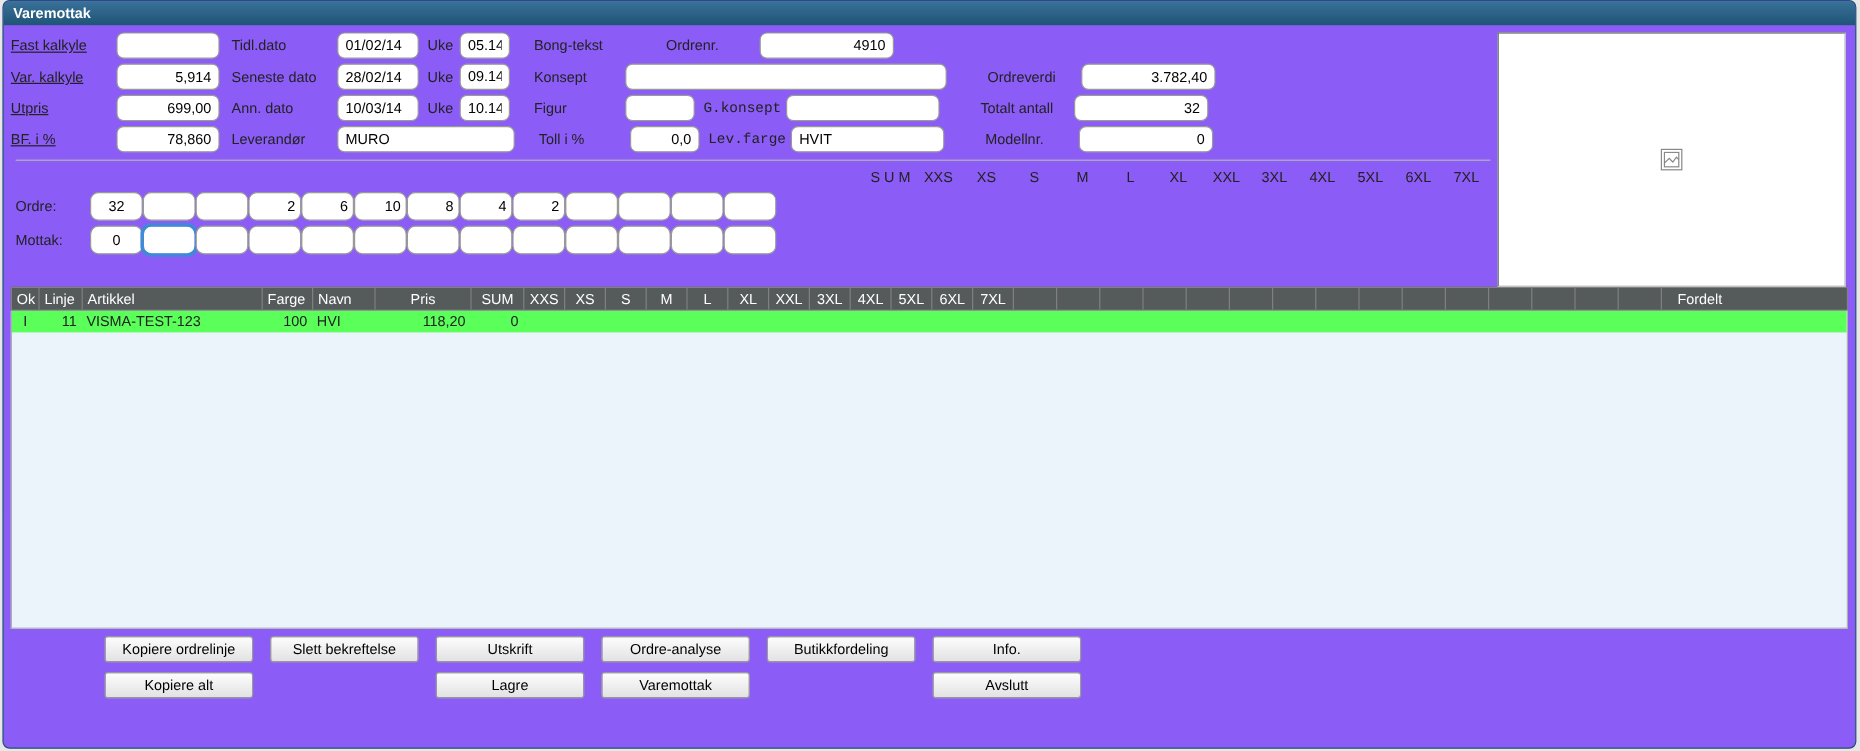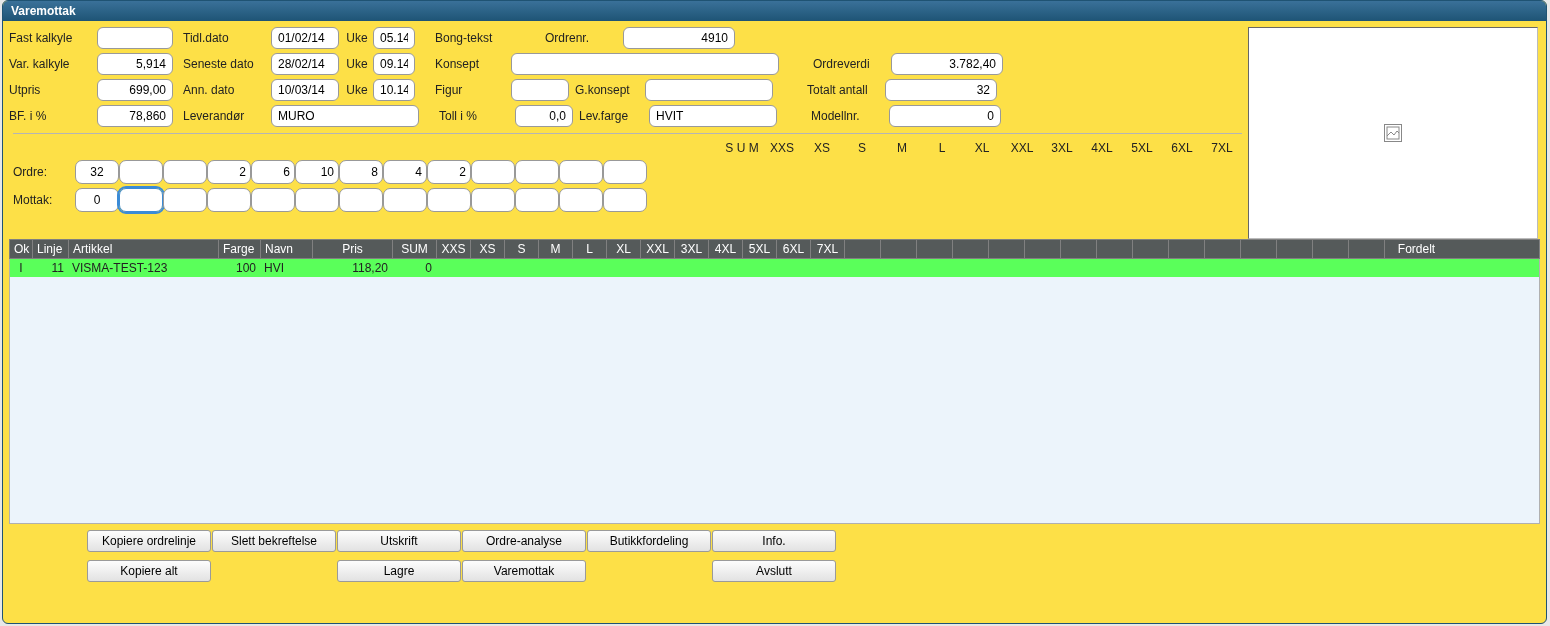--- a/index.html
+++ b/index.html
@@ -11,21 +11,21 @@
     height: 626px;
     position: relative;
     color: #222;
   }
   .window {
     width: 1545px;
     height: 624px;
     margin-left: 2px;
     border: 1px solid #1f5373;
     border-radius: 6px;
-    background: #fde047;
+    background: #8b5cf6;
     overflow: hidden;
   }
   .titlebar {
     background: linear-gradient(to bottom, #3a7199 0%, #1e5475 100%);
     color: #fff;
     font-weight: bold;
     padding: 3px 8px;
     font-size: 12px;
   }
   .form-area {
@@ -52,30 +52,30 @@
   .lbl { font-size: 12px; color: #222; padding-left: 2px; }
   .inp {
     border: 1px solid #999;
     border-radius: 6px;
     height: 22px;
     padding: 0 6px;
     font-size: 12px;
     background: #fff;
   }
   .inp.right { text-align: right; }
-  .col-a-lbl { width: 90px; }
-  .col-a-inp { width: 76px; }
+  .col-a-lbl { width: 90px; text-decoration: underline; }
+  .col-a-inp { width: 86px; }
   .col-b-lbl { width: 90px; margin-left: 8px; }
   .col-b-inp { width: 68px; }
   .col-b2-lbl{ width: 34px; text-align:center; }
   .col-b2-inp{ width: 42px; }
   .col-c-lbl { width: 78px; margin-left:18px; }
   .col-c-inp { width: 268px; }
   .col-c-inp-s { width: 58px; }
-  .col-c-lbl2{ width: 72px; margin-left:4px; padding-right:4px;}
+  .col-c-lbl2{ width: 72px; margin-left:4px; text-align:right; padding-right:4px;font-family:Liberation Mono, monospace;}
   .col-c-inp2{ width: 128px; }
   .col-d-lbl { width: 80px; margin-left: 32px; }
   .col-d-inp { width: 112px; }
 
   hr.sep { border: none; border-top: 1px solid #b5b5b5; margin: 4px 6px 2px 6px; }
 
   .sizes-block { padding: 2px 6px 0 6px; }
   .szhdr { display:flex; align-items:center; height:20px;justify-content:flex-end; }
   .szhdr .pad { width: 74px; }
   .szhdr .scell { width: 40px; text-align:center; font-size:12px; }
@@ -109,21 +109,21 @@
   .w-art { width:150px; }
   .w-far { width:42px; }
   .w-nav { width:52px; }
   .w-pri { width:80px; }
   .w-sum { width:44px; }
   .w-sz  { width:34px; }
   .w-sp  { width:36px; }
   .w-for { width:64px; }
 
   .btnbar { padding: 6px 6px 0 6px; }
-  .brow { display:flex; gap:1px; margin-bottom:8px; margin-left:78px;}
+  .brow { display:flex; gap:14px; margin-bottom:8px; margin-left:78px;}
   .btn {
     width: 124px; height: 22px;
     background: linear-gradient(to bottom,#fdfdfd,#e2e2e2);
     border: 1px solid #9a9a9a; border-radius:3px;
     font-size:12px; cursor:pointer;
   }
   .spacer-btn { width:124px; height:22px; visibility:hidden; }
 </style>
 </head>
 <body>

